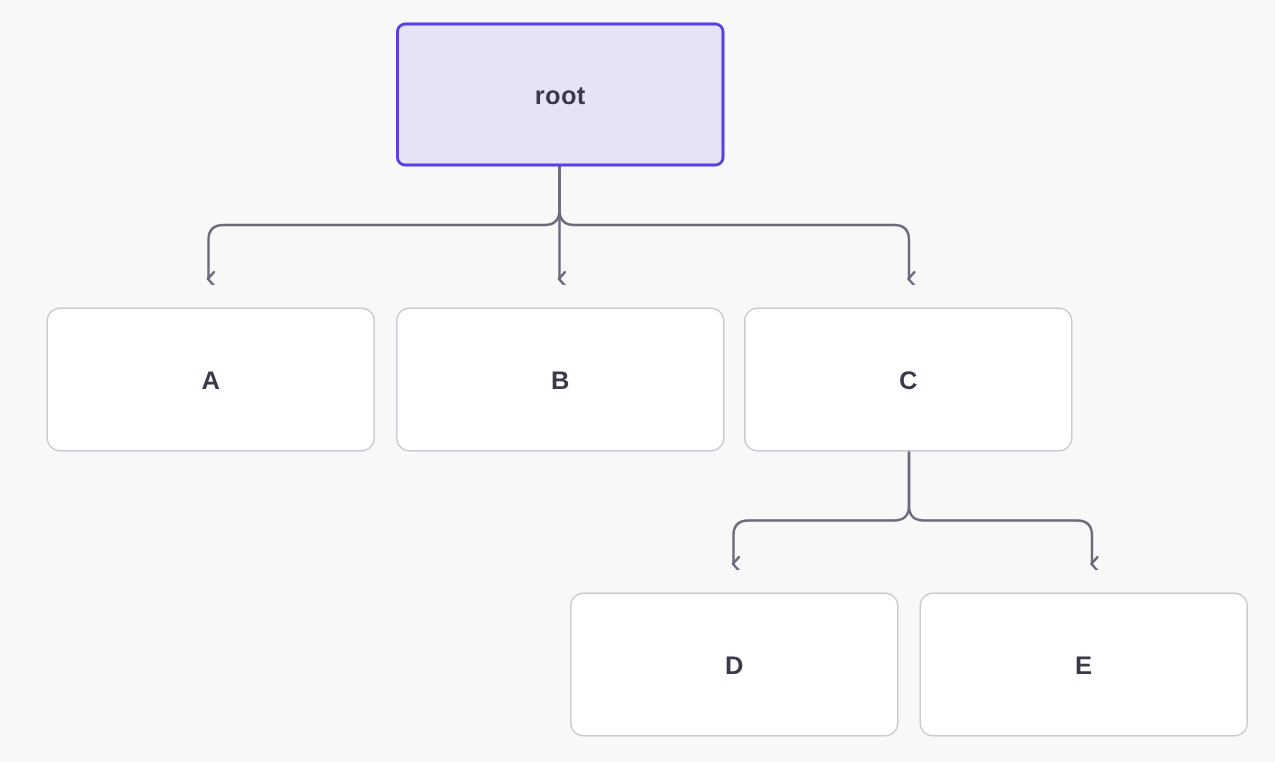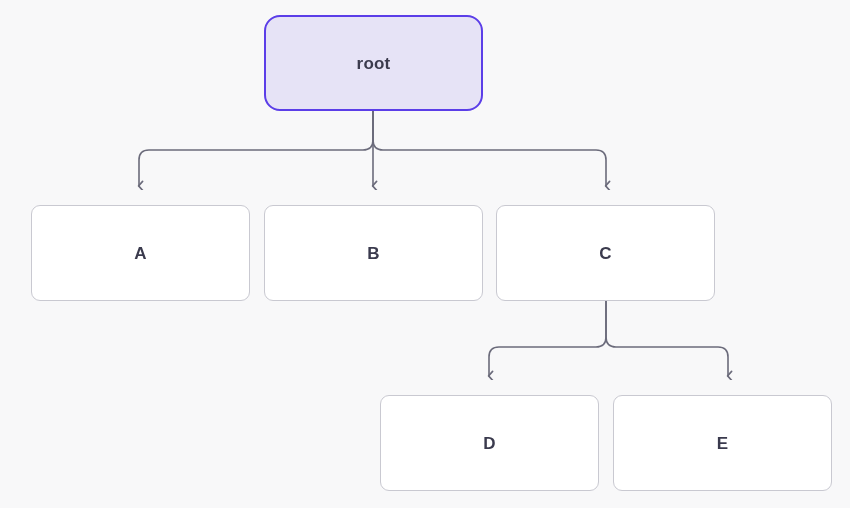--- a/index.html
+++ b/index.html
@@ -36,21 +36,21 @@
     align-items: center;
     justify-content: center;
     border-radius: 9px;
     background: #ffffff;
     border: 1.6px solid #c9c9d1;
     box-shadow: 0 0 0 0 rgba(0,0,0,0);
   }
   .node.root-node {
     background: #e6e3f6;
     border: 2.2px solid #5b3ee8;
-    border-radius: 16px;
+    border-radius: 6px;
   }
   .node-label {
     font-size: 17px;
     font-weight: bold;
     color: #3a3a4d;
     letter-spacing: 0.2px;
     line-height: 1;
     user-select: none;
   }
   .root-node .node-label {

